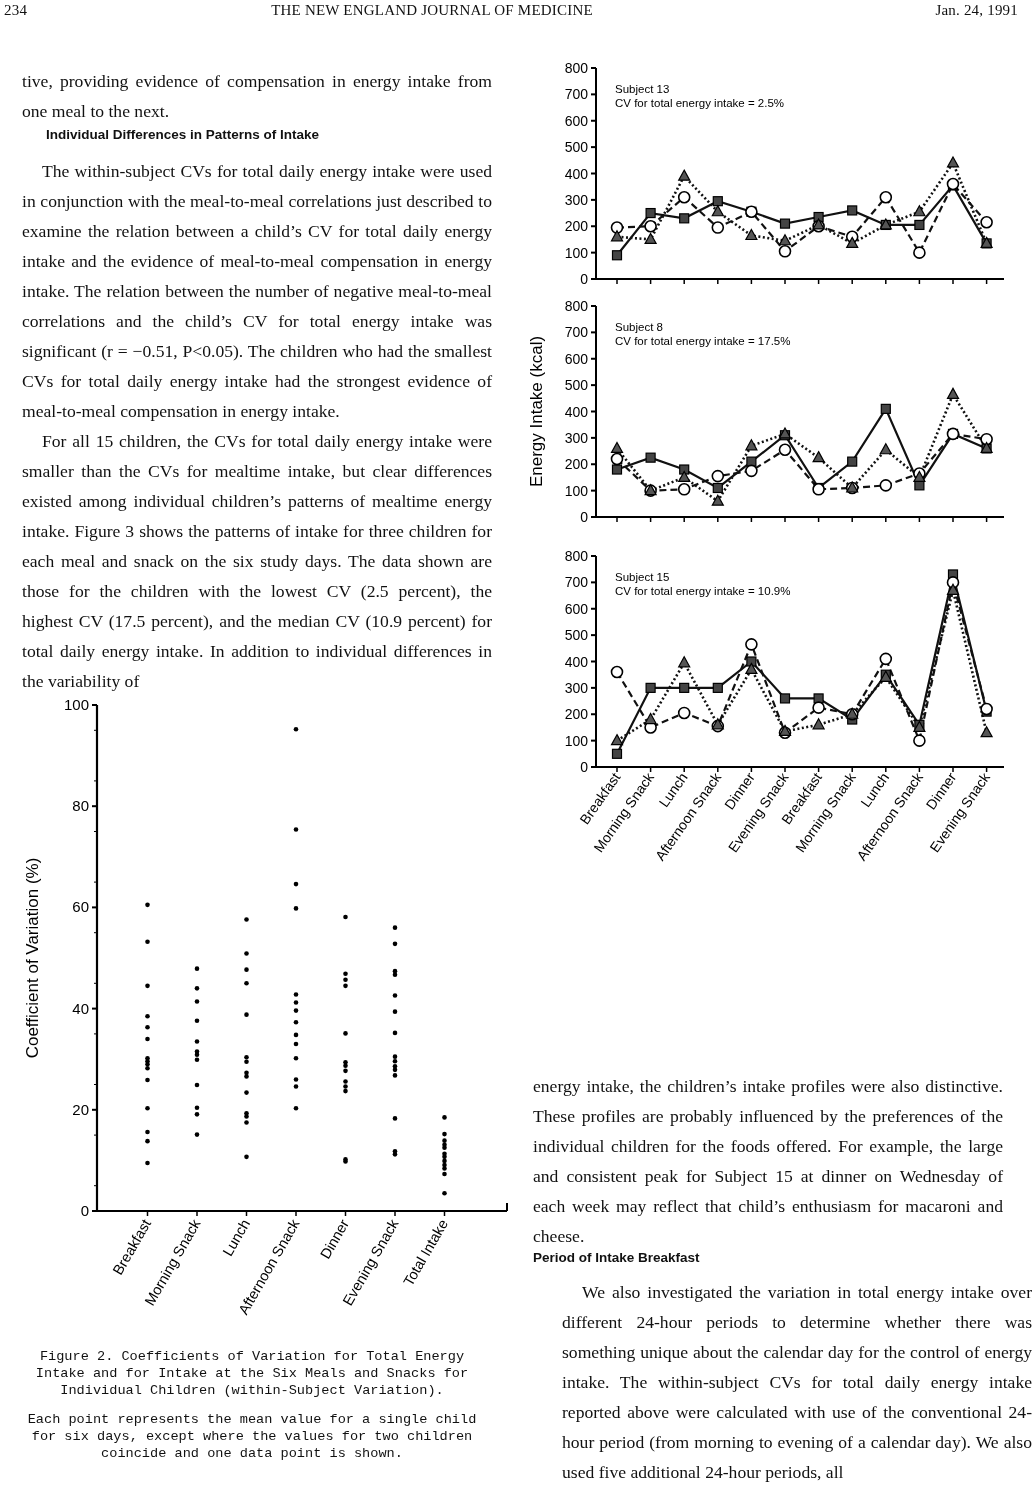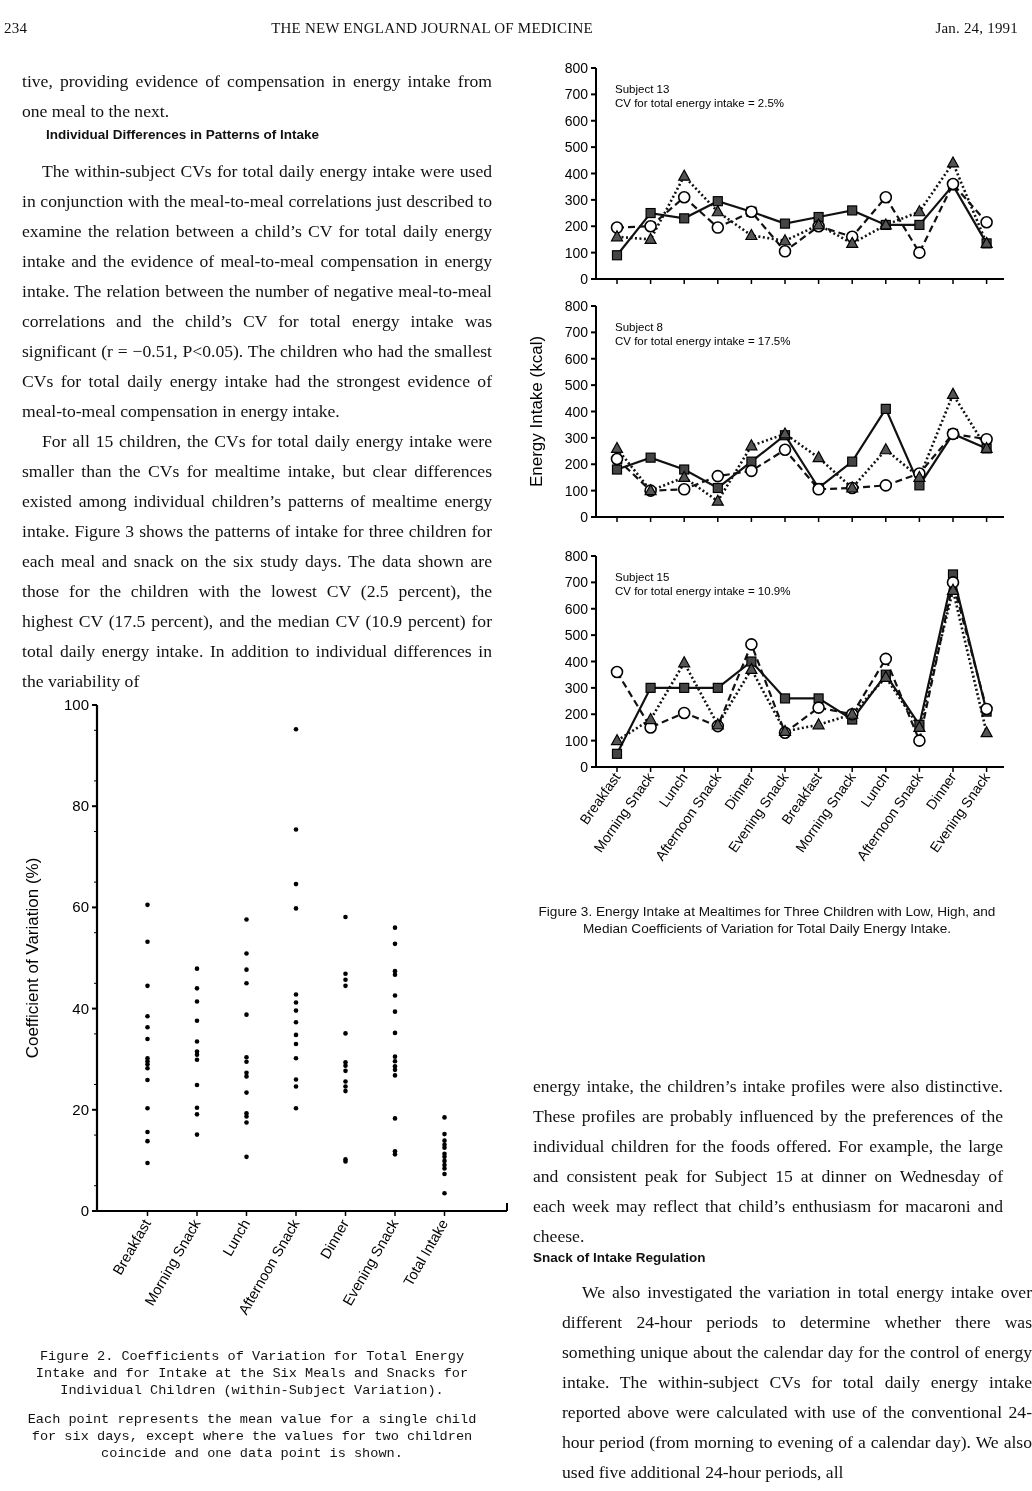--- a/index.html
+++ b/index.html
@@ -1,18 +1,18 @@
 <!DOCTYPE html>
 <html><head>
 <meta charset="utf-8">
 <style>
   html,body{margin:0;padding:0;background:#fff;}
   body{width:1032px;height:1491px;position:relative;overflow:hidden;color:#111;font-family:"Liberation Serif","DejaVu Serif",serif;}
   .abs{position:absolute;}
-  .hdr{top:20px;font-size:15px;letter-spacing:0.2px;}
+  .hdr{top:2px;font-size:15px;letter-spacing:0.2px;}
   .body-text{font-size:17.6px;line-height:30px;text-align:justify;text-align-last:left;}
   .body-text p{margin:0;}
   .body-text p.indent{text-indent:20px;}
   .subhead{font-family:"Liberation Sans","DejaVu Sans",sans-serif;font-weight:bold;font-size:13.5px;}
   .cap{font-family:"Liberation Sans","DejaVu Sans",sans-serif;font-size:13.6px;line-height:17.2px;text-align:center;}
   .cap p{margin:0;}
   svg text{font-family:"Liberation Sans","DejaVu Sans",sans-serif;}
 </style>
 </head>
 <body>
@@ -412,22 +412,21 @@
         <text x="336.20000000000005" y="717" text-anchor="end" font-size="14" transform="rotate(-55 336.20000000000005 717)">Morning Snack</text>
         <text x="369.8" y="717" text-anchor="end" font-size="14" transform="rotate(-55 369.8 717)">Lunch</text>
         <text x="403.40000000000003" y="717" text-anchor="end" font-size="14" transform="rotate(-55 403.40000000000003 717)">Afternoon Snack</text>
         <text x="437" y="717" text-anchor="end" font-size="14" transform="rotate(-55 437 717)">Dinner</text>
         <text x="470.6" y="717" text-anchor="end" font-size="14" transform="rotate(-55 470.6 717)">Evening Snack</text>
       </g>
       <text x="22" y="351.5" text-anchor="middle" font-size="17" transform="rotate(-90 22 351.5)">Energy Intake (kcal)</text>
     </g>
 </svg>
 <div class="abs cap" style="left:527px;top:903px;width:480px;">
-  <p>Figure 3. Energy Intake at Mealtimes for Three Children with Low, High, and Median Coefficients of Variation for Total Daily Energy Intake.</p>
 </div>
 
 <div class="abs body-text" style="left:533px;top:1071px;width:470px;">
   <p>energy intake, the children’s intake profiles were also distinctive. These profiles are probably influenced by the preferences of the individual children for the foods offered. For example, the large and consistent peak for Subject 15 at dinner on Wednesday of each week may reflect that child’s enthusiasm for macaroni and cheese.</p>
 </div>
-<div class="abs subhead" style="left:533px;top:1250px;">Snack of Intake Regulation</div>
+<div class="abs subhead" style="left:533px;top:1250px;">Period of Intake Breakfast</div>
 <div class="abs body-text" style="left:562px;top:1277px;width:470px;">
   <p class="indent">We also investigated the variation in total energy intake over different 24-hour periods to determine whether there was something unique about the calendar day for the control of energy intake. The within-subject CVs for total daily energy intake reported above were calculated with use of the conventional 24-hour period (from morning to evening of a calendar day). We also used five additional 24-hour periods, all</p>
 </div>
 
 </body></html>

